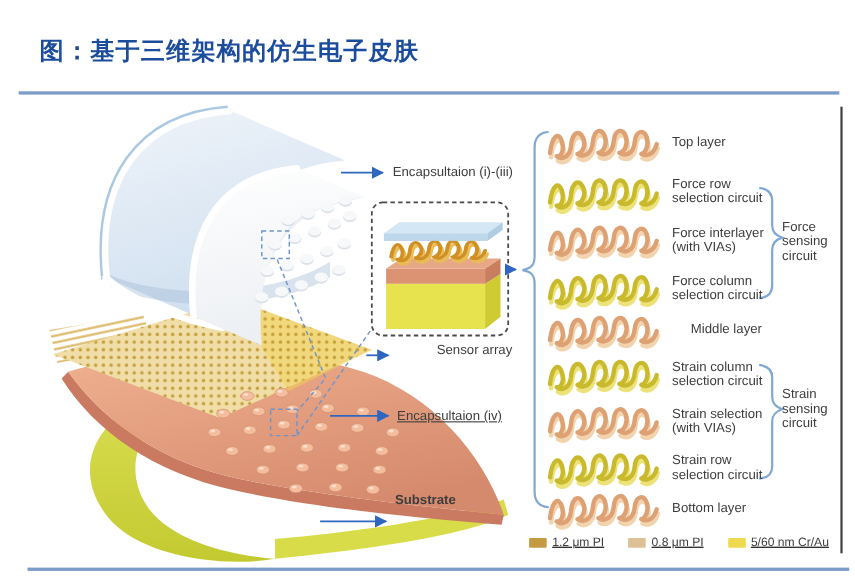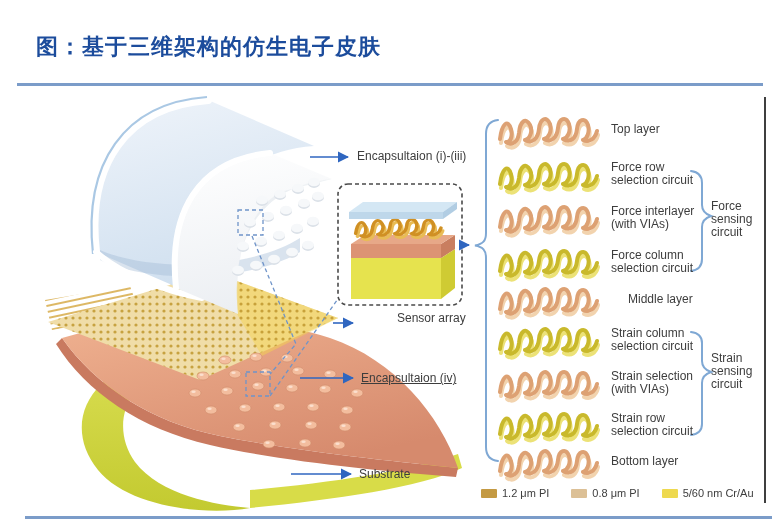--- a/index.html
+++ b/index.html
@@ -6,21 +6,21 @@
   .page{position:relative;width:777px;height:531px;background:#fff;overflow:hidden;
         font-family:"Liberation Sans",sans-serif;}
   .title{position:absolute;left:20px;top:16px;margin:16px;font-family:Liberation Sans, sans-serif;
          font-weight:bold;font-size:22px;letter-spacing:1px;color:#1c4c9c;white-space:nowrap;}
   .rule{position:absolute;background:#7b9cc9;}
   .rule-top{left:17px;top:83px;width:746px;height:3px;}
   .rule-bottom{left:25px;top:516px;width:747px;height:3px;}
   .vline{position:absolute;left:764px;top:97px;width:2px;height:406px;background:#3f3f3f;}
   .fig-svg{position:absolute;left:0;top:0;width:777px;height:531px;}
   .lbl{position:absolute;font-size:12px;line-height:13px;color:#3d3d3d;white-space:pre-line;}
-  .legend{position:absolute;left:481px;top:487px;display:flex;gap:22px;align-items:flex-start;}
+  .legend{position:absolute;left:481px;top:487px;display:flex;gap:22px;align-items:flex-start;text-decoration:underline;}
   .legend-item{display:flex;align-items:center;gap:5px;}
   .sw{width:16px;height:9px;border-radius:1px;display:inline-block;}
   .legend-label{font-size:11px;color:#3d3d3d;white-space:nowrap;}
   
   .coil-tan{stroke:#dda173;} .coil-tan-echo{stroke:#f2d3ae;}
   .coil-gold{stroke:#c9b92c;} .coil-gold-echo{stroke:#ece277;}
   .arrow{stroke:#2f66c0;stroke-width:1.6;}
   .brace{stroke:#7fa8d4;stroke-width:2;fill:none;stroke-linecap:round;}
   .dash{stroke:#6f94c9;stroke-width:1.3;fill:none;stroke-dasharray:4 3;}
 </style>
@@ -224,21 +224,21 @@
         </g>
     </g>
 
     <path class="brace" d="M 691,171 C 699,172 702,176 702,183 L 702,205 C 702,211 705,214 711,216 C 705,218 702,221 702,227 L 702,259 C 702,266 699,270 691,271"></path>
     <path class="brace" d="M 691,332 C 699,333 702,337 702,343 L 702,361 C 702,367 705,370 711,372 C 705,374 702,377 702,383 L 702,424 C 702,430 699,434 691,435"></path>
   </svg>
 
   <div class="lbl" style="left:357px;top:150px;">Encapsultaion (i)-(iii)</div>
   <div class="lbl" style="left:361px;top:312px;margin-left:36px;">Sensor array</div>
   <div class="lbl" style="left:361px;top:372px;text-decoration:underline;">Encapsultaion (iv)</div>
-  <div class="lbl" style="left:359px;top:468px;">Substrate</div>
+  <div class="lbl" style="left:359px;top:448px;font-weight:bold;">Substrate</div>
 
   <div class="lbl" style="left:611px;top:123px;">Top layer</div>
   <div class="lbl" style="left:611px;top:161px;">Force row
 selection circuit</div>
   <div class="lbl" style="left:611px;top:205px;">Force interlayer
 (with VIAs)</div>
   <div class="lbl" style="left:611px;top:249px;">Force column
 selection circuit</div>
   <div class="lbl" style="left:611px;top:293px;padding-left:17px;">Middle layer</div>
   <div class="lbl" style="left:611px;top:327px;">Strain column

